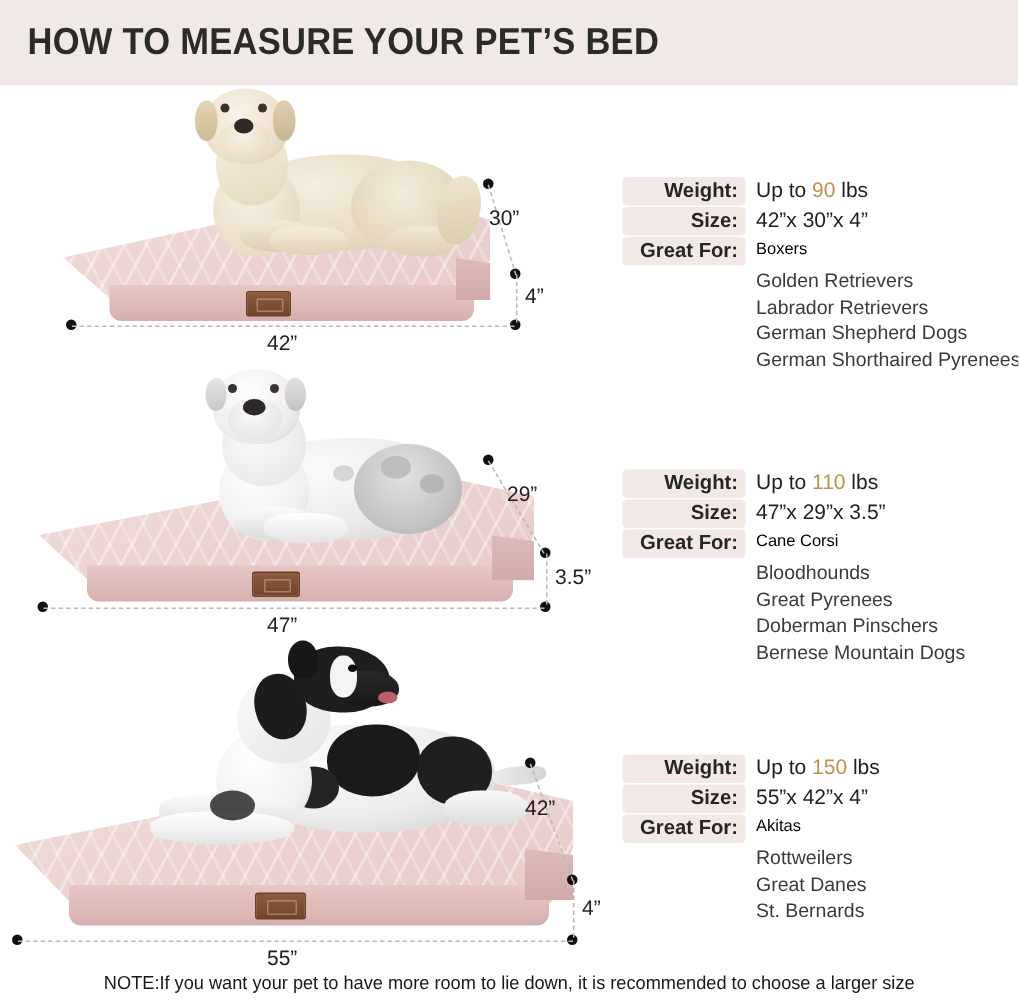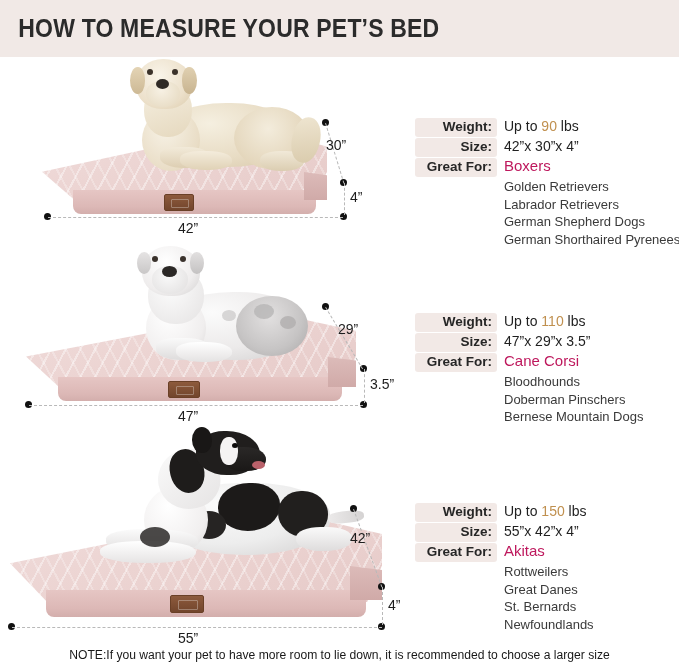--- a/index.html
+++ b/index.html
@@ -106,21 +106,21 @@
     text-align:right;
   }
   .val .num{color:#c0904f;}
   .breeds{margin-left:89px;}
   .breed{
     font-size:13px;color:#3a3a3a;line-height:17.5px;
     font-family:"Liberation Sans", sans-serif;
     white-space:nowrap;
   }
   .spec-row .breed-inline{
-    font-size:15px;color:#be185d;line-height:16px;
+    font-size:11px;color:#000000;line-height:16px;
     font-family:"Liberation Sans", sans-serif;white-space:nowrap;
   }
 
   
   .note{
     position:absolute;left:0;top:648px;width:679px;
     text-align:center;
     font-size:12.5px;color:#181818;
     font-family:"Liberation Sans", sans-serif;
     transform:scaleX(.97);
@@ -329,20 +329,21 @@
     <div class="spec-row">
       <div class="pill">Size:</div>
       <div class="val">47”x 29”x 3.5”</div>
     </div>
     <div class="spec-row">
       <div class="pill">Great For:</div>
       <div class="breed-inline">Cane Corsi</div>
     </div>
     <div class="breeds">
       <div class="breed">Bloodhounds</div>
+      <div class="breed">Great Pyrenees</div>
       <div class="breed">Doberman Pinschers</div>
       <div class="breed">Bernese Mountain Dogs</div>
     </div>
   </div>
 
   <div class="spec" style="top:503px;">
     <div class="spec-row">
       <div class="pill">Weight:</div>
       <div class="val">
         <span>Up to</span>
@@ -355,19 +356,18 @@
       <div class="val">55”x 42”x 4”</div>
     </div>
     <div class="spec-row">
       <div class="pill">Great For:</div>
       <div class="breed-inline">Akitas</div>
     </div>
     <div class="breeds">
       <div class="breed">Rottweilers</div>
       <div class="breed">Great Danes</div>
       <div class="breed">St. Bernards</div>
-      <div class="breed">Newfoundlands</div>
     </div>
   </div>
 
   <div class="note">NOTE:If you want your pet to have more room to lie down, it is recommended to choose a larger size</div>
 
 </div>
 
 </body></html>

